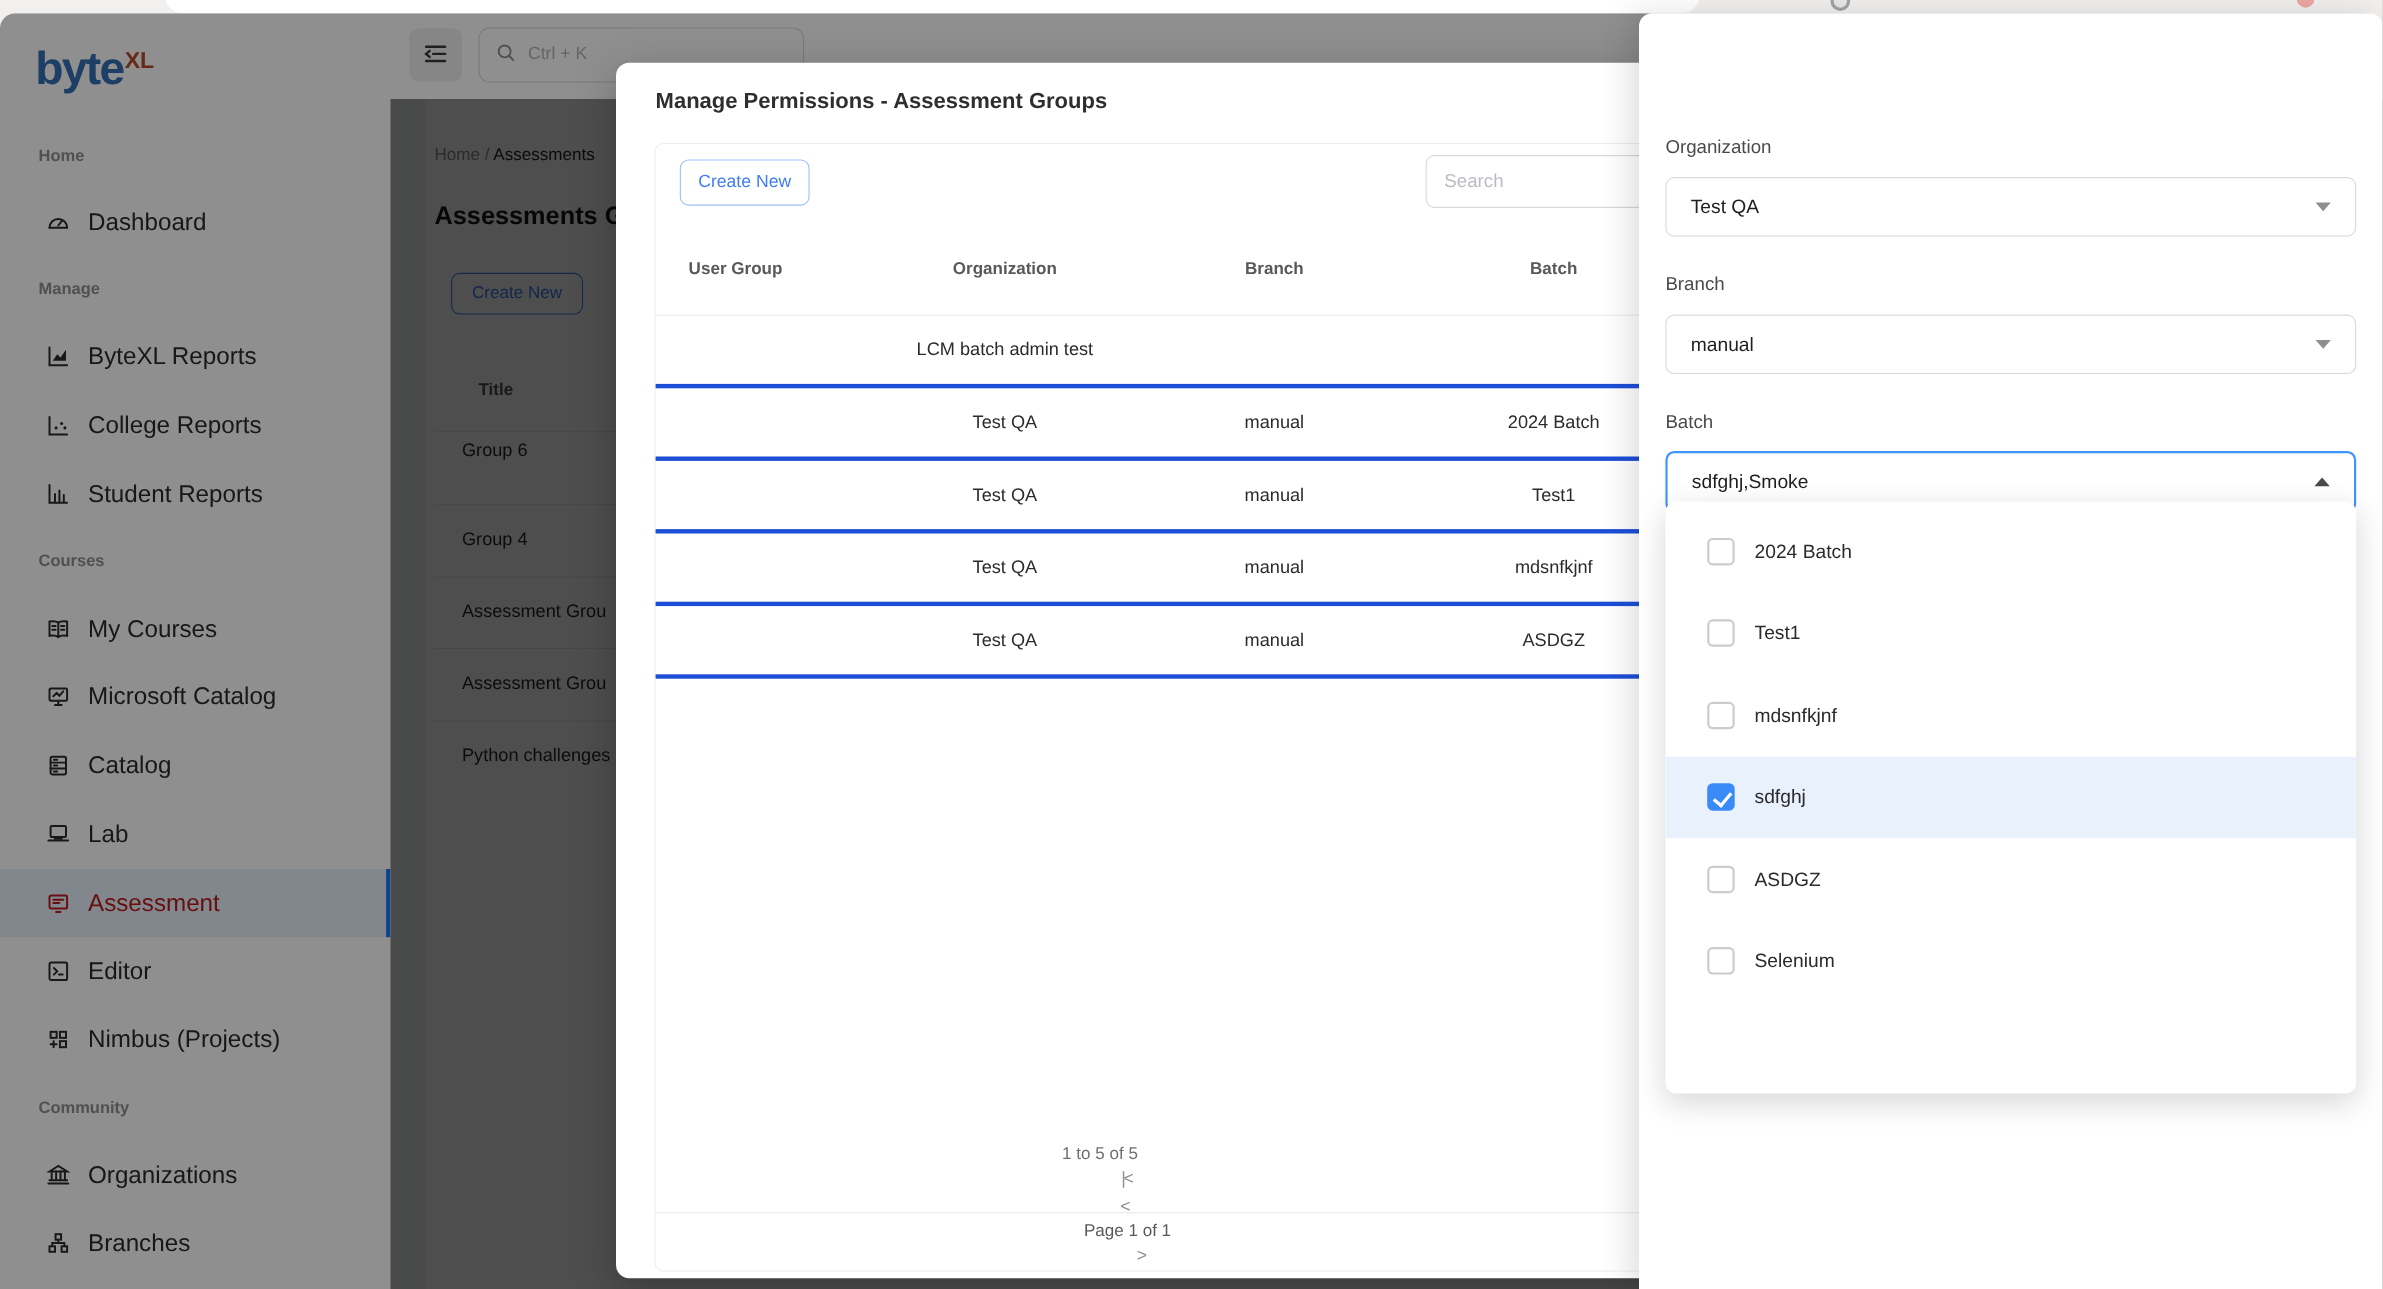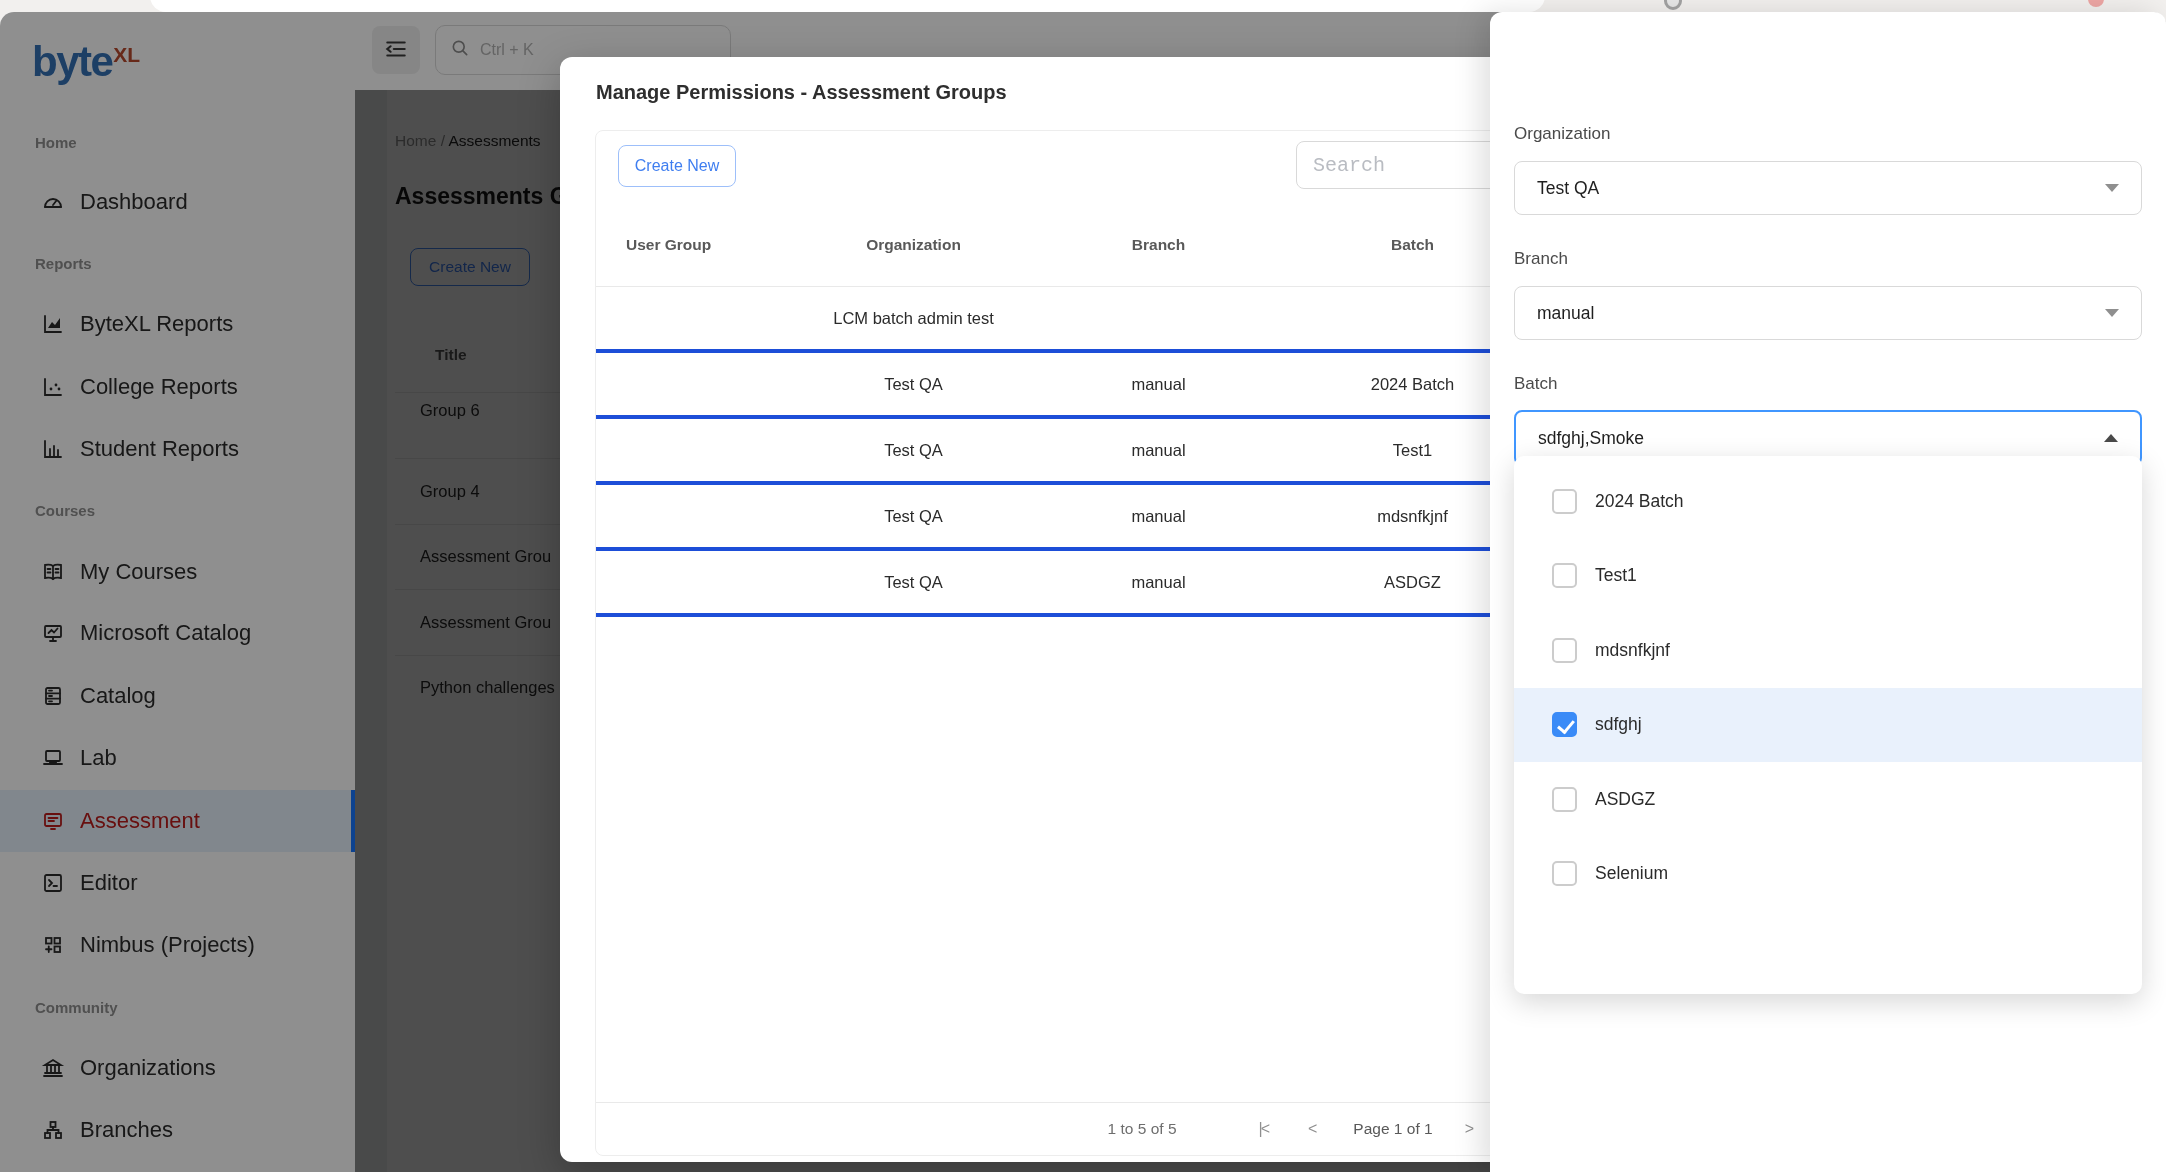--- a/index.html
+++ b/index.html
@@ -51,33 +51,33 @@
   
   .content-dim { position:absolute; left:355px; top:78px; right:0; bottom:0; background:rgba(0,0,0,0.45); z-index:30; }
   .app-dim { position:absolute; inset:0; background:rgba(0,0,0,0.44); z-index:40; }
 
   
   .modal { position:absolute; left:560px; top:57px; width:1000px; height:1105px; background:#ffffff; border-radius:12px; z-index:50; box-shadow:0 12px 40px rgba(0,0,0,0.25); overflow:hidden; }
   .modal-title { position:absolute; left:36px; top:24px; font-size:20px; font-weight:600; color:#2e2e2e; }
   .modal-card { position:absolute; left:35px; top:73px; width:960px; height:1026px; border:1px solid #ededed; border-radius:8px; background:#fff; }
   .create-btn { position:absolute; left:22px; top:14px; width:118px; height:42px; background:#fff; border:1px solid #9dbffa; border-radius:8px; color:#3f7ef0; font-size:16px; font-family:"Liberation Sans",sans-serif; cursor:pointer; }
   .modal-search { position:absolute; left:700px; top:10px; width:280px; height:48px; border:1px solid #d9d9d9; border-radius:8px; display:flex; align-items:center; padding:0 16px; background:#fff; }
-  .modal-search input { border:none; outline:none; width:100%; font-size:20px; color:#0f172a; background:transparent; font-family:Liberation Mono, monospace; }
+  .modal-search input { border:none; outline:none; width:100%; font-size:17px; color:#0f172a; background:transparent; font-family:Liberation Sans, sans-serif; }
   .modal-search input::placeholder { color:#b9bcc2; }
 
   .ptable { position:absolute; left:0; top:72px; width:958px; }
   .ptable .trow { display:grid; grid-template-columns:185px 265px 225px 283px; align-items:center; }
   .ptable .thead { height:84px; border-bottom:1px solid #e9e9e9; }
   .ptable .thead > div { font-size:15.5px; font-weight:700; color:#595959; }
   .ptable .tbody-row { height:66px; border-bottom:4px solid #1d4ed8; }
   .ptable .tbody-row > div { font-size:16.5px; color:#2b2b2b; }
   .ptable .c1 { padding-left:30px; text-align:left; }
   .ptable .c2, .ptable .c3, .ptable .c4 { text-align:center; }
 
-  .pagination { position:absolute; left:0; bottom:0; width:958px; height:53px; border-top:1px solid #e9e9e9; display:flex; align-items:center; justify-content:flex-end; padding-right:74px; }
+  .pagination { position:absolute; left:0; bottom:0; width:958px; height:53px; border-top:1px solid #e9e9e9; display:flex; align-items:center; justify-content:flex-end; padding-right:74px;flex-direction:column; }
   .pagination .range { font-size:15.5px; color:#6e6e6e; margin-right:76px; }
   .pg-btn { font-size:16px; color:#8f8f8f; background:none; border:none; cursor:pointer; font-family:"Liberation Sans",sans-serif; padding:4px 6px; }
   .pg-first { margin-right:28px; letter-spacing:-2px; }
   .pg-prev { margin-right:30px; }
   .pagination .page-text { font-size:15.5px; color:#595959; margin-right:26px; }
 
   
   .drawer { position:absolute; left:1490px; top:12px; width:676px; height:1160px; background:#ffffff; border-radius:12px 12px 0 0; z-index:60; box-shadow:-10px 0 28px rgba(0,0,0,0.12); }
   .fld-label { position:absolute; left:24px; transform:translateY(-50%); font-size:17px; color:#4a4a4a; }
   .select { position:absolute; left:24px; width:628px; height:54px; border:1px solid #d9d9d9; border-radius:8px; background:#fff; display:flex; align-items:center; padding:0 22px; cursor:pointer; }
@@ -138,21 +138,21 @@
         <span class="nav-icon">
           <svg viewBox="0 0 24 24" fill="none" stroke="currentColor" stroke-width="1.8" stroke-linecap="round">
               <path d="M4 17a8 8 0 1 1 16 0"></path>
               <line x1="12" y1="15" x2="15.5" y2="10.5"></line>
               <line x1="4" y1="17" x2="20" y2="17"></line>
             </svg>
         </span>
         <span class="nav-label">Dashboard</span>
       </div>
 
-      <div class="nav-section" style="top:239px">Reports</div>
+      <div class="nav-section" style="top:239px">Manage</div>
 
       <div class="nav-item" style="top:274px">
         <span class="nav-icon">
           <svg viewBox="0 0 24 24" fill="none" stroke="currentColor" stroke-width="1.8" stroke-linecap="round">
               <path d="M4 4v16h16"></path>
               <path d="M7 16l4-6 3 3 5-7v10H7z" fill="currentColor" stroke="none"></path>
             </svg>
         </span>
         <span class="nav-label">ByteXL Reports</span>
       </div>

